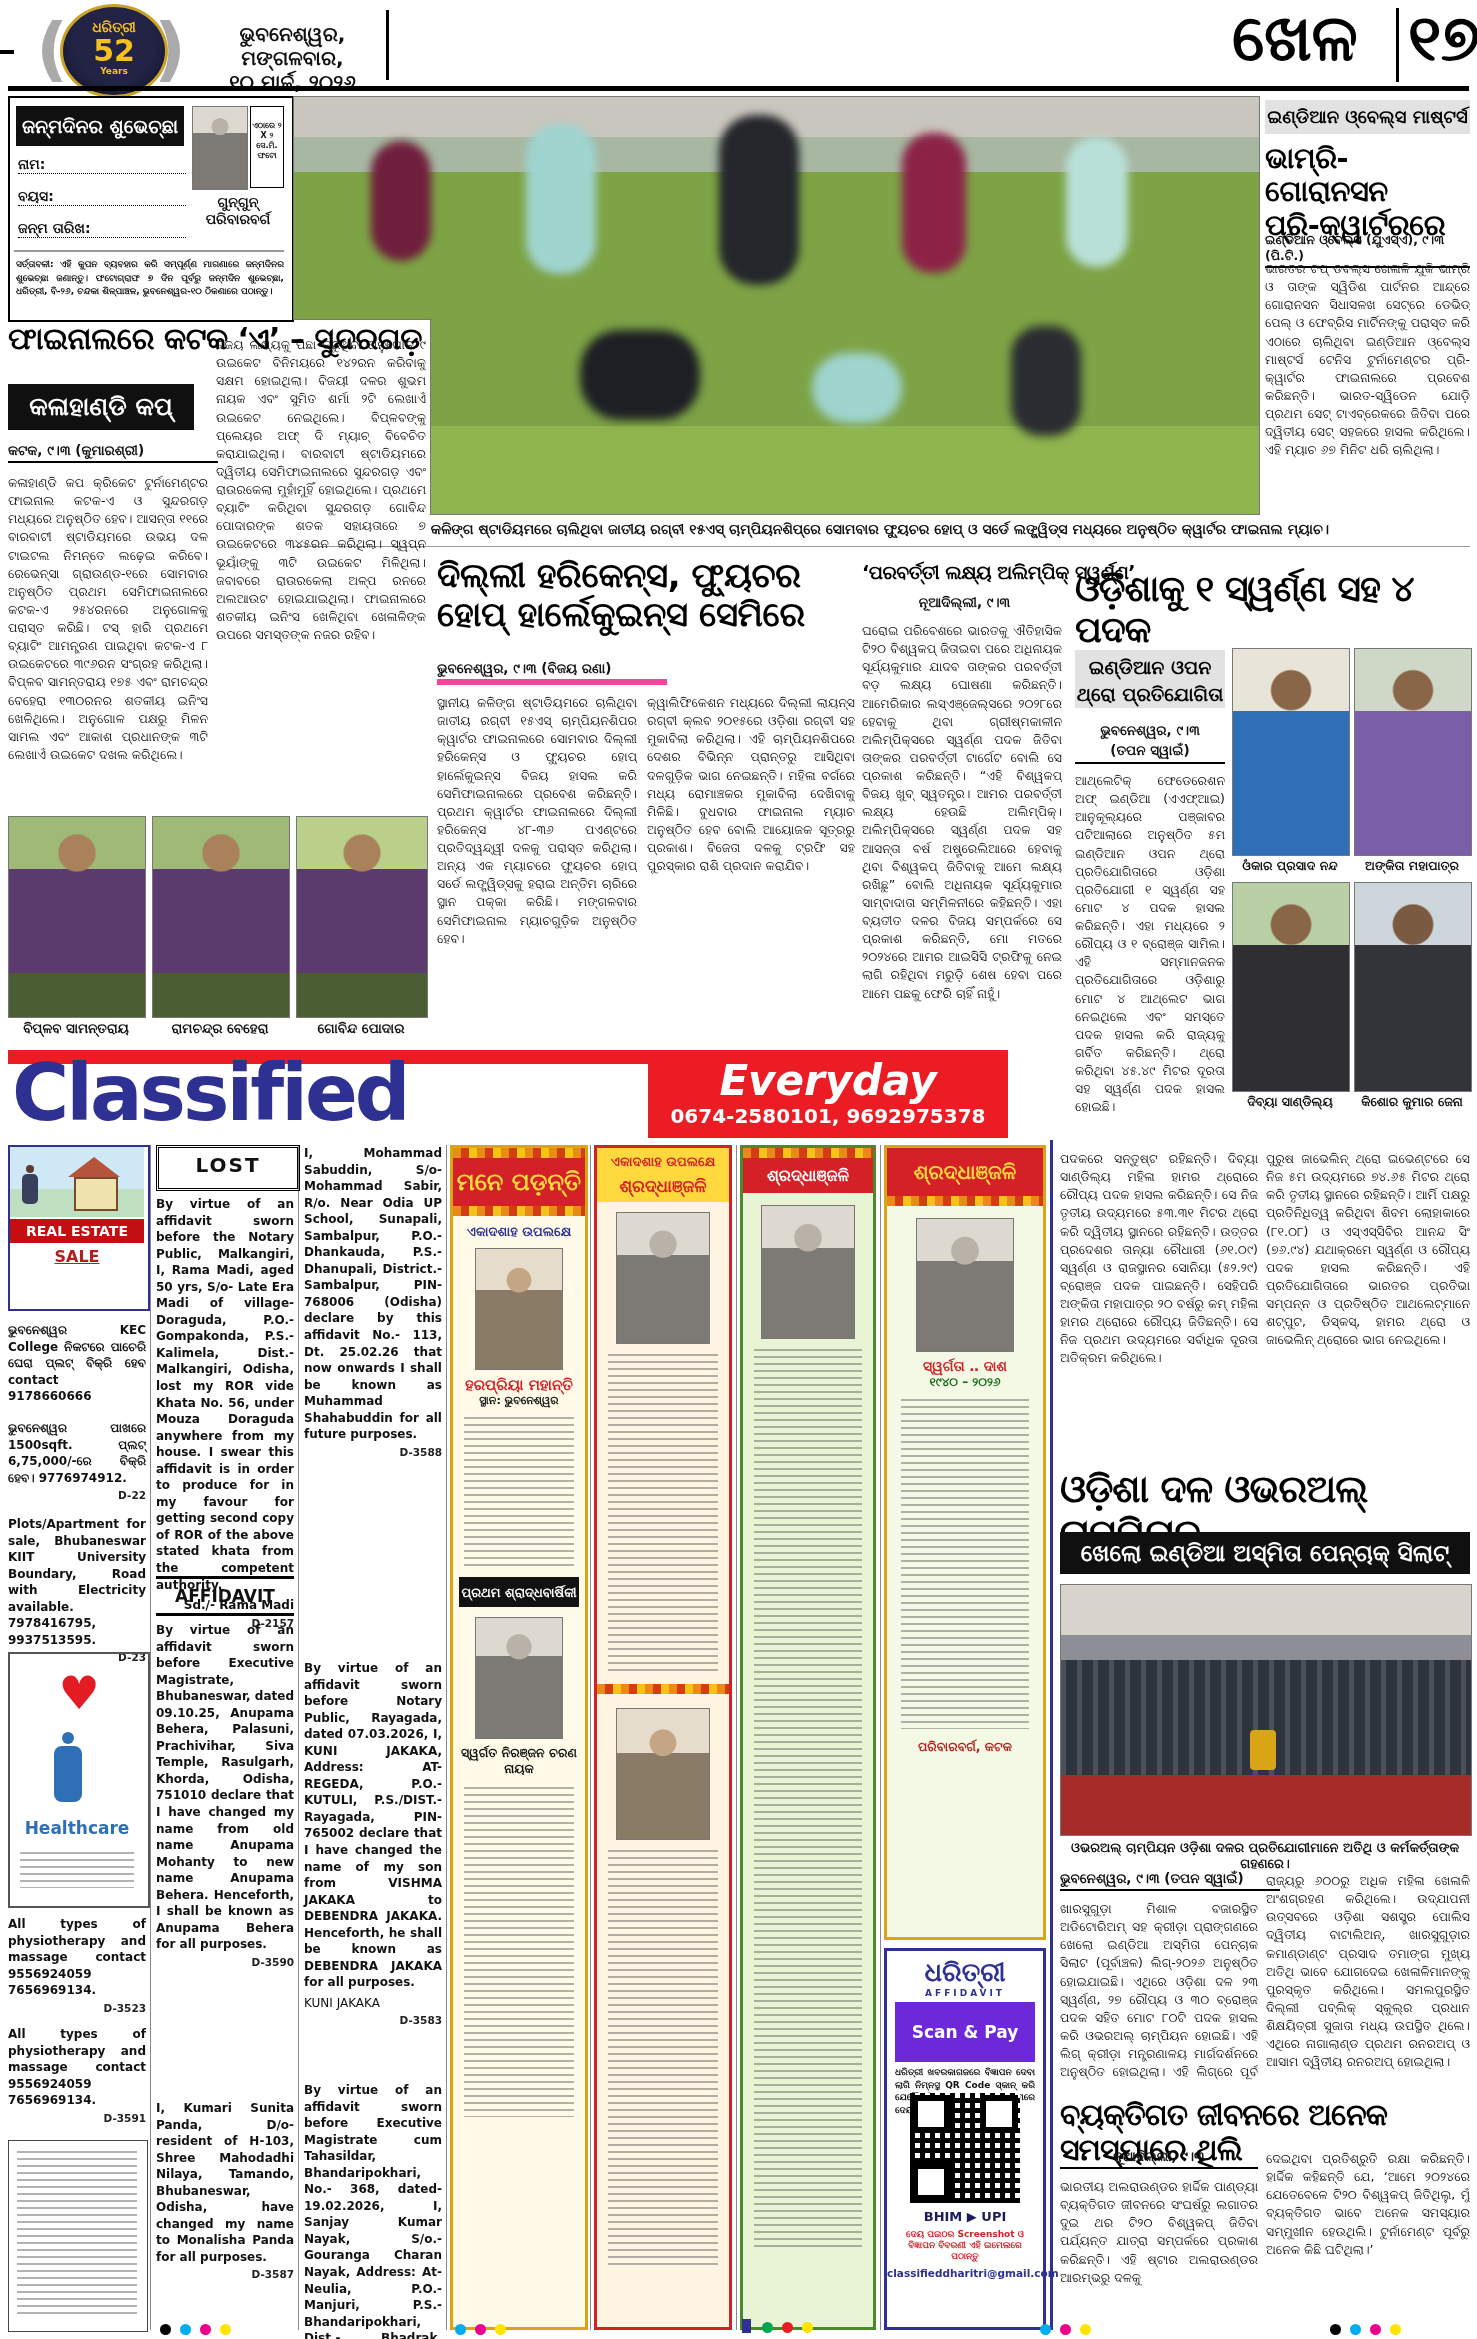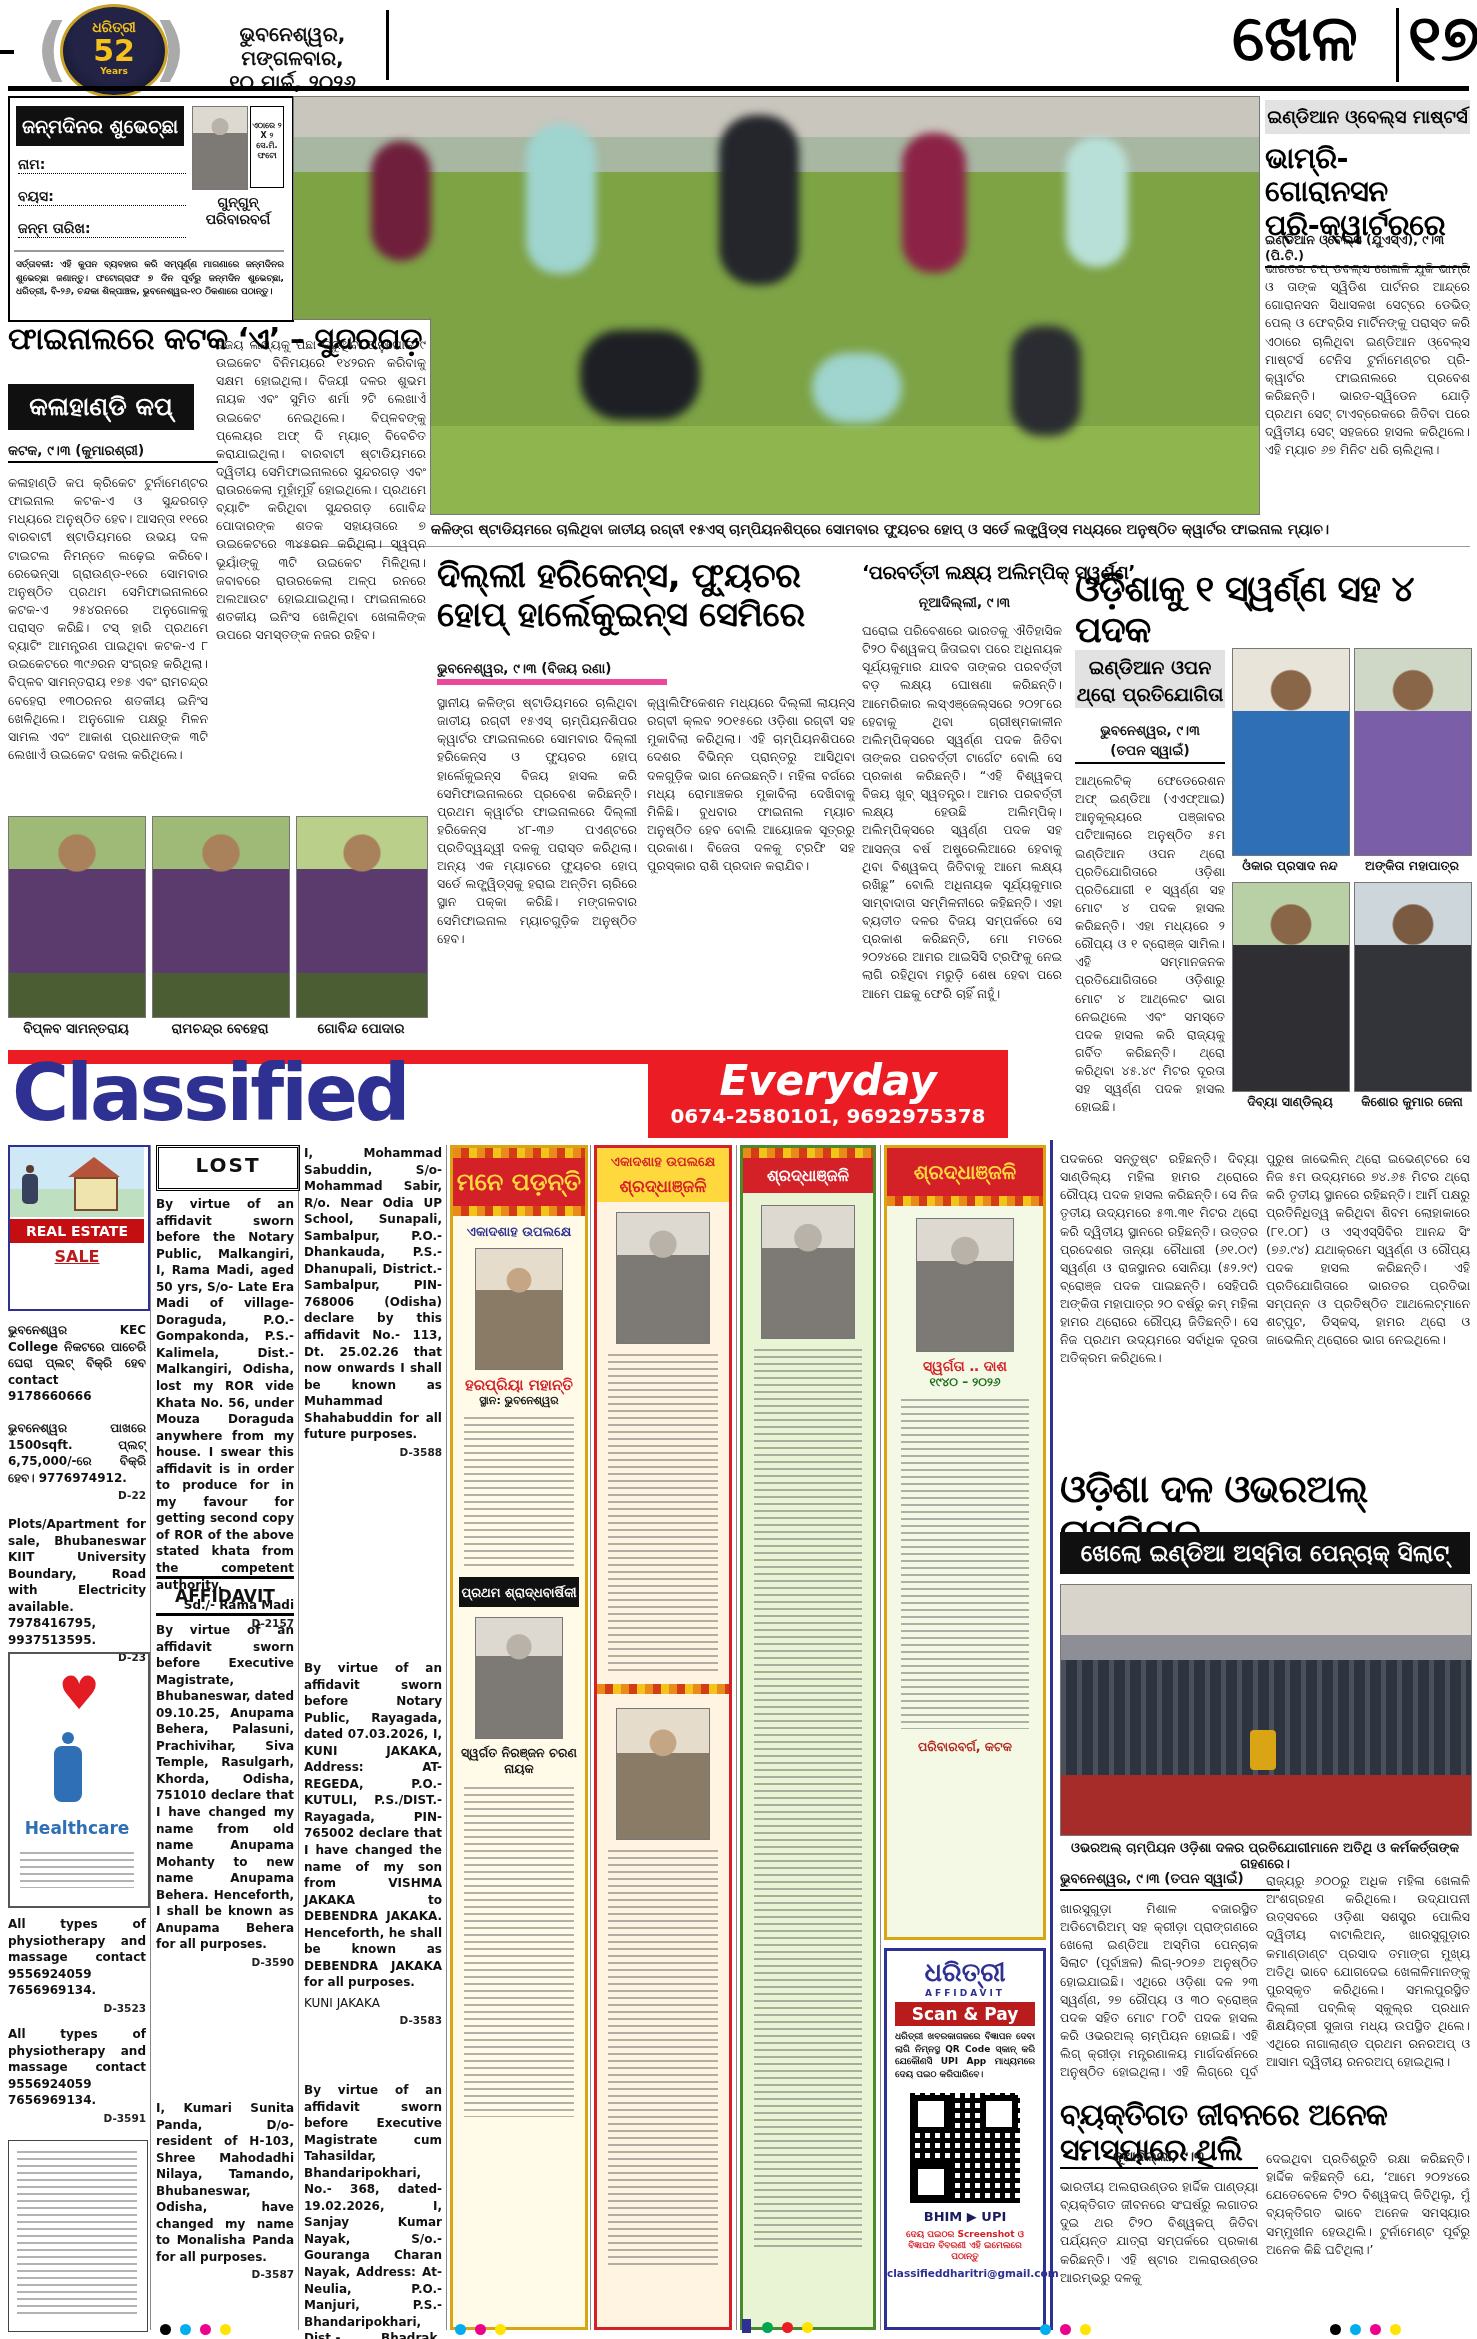--- a/index.html
+++ b/index.html
@@ -257,21 +257,21 @@
     <div class="flowers"></div>
     <div class="photo portrait-gray" style="width:96px;height:132px;margin:12px auto 6px;"></div>
     <div style="text-align:center;color:#d42027;font-size:14px;font-weight:800;">ସ୍ୱର୍ଗତା ‥ ଦାଶ</div>
     <div style="text-align:center;font-size:12px;font-weight:700;color:#1a6b1a;">୧୯୪୦ – ୨୦୨୬</div>
     <div class="txtlines" style="width:128px;height:330px;margin:10px auto;"></div>
     <div style="text-align:center;font-size:12.5px;font-weight:800;color:#b3261e;">ପରିବାରବର୍ଗ, କଟକ</div>
   </div>
   <div class="a" style="left:884px;top:1948px;width:162px;height:382px;border:3px solid #2e3192;box-sizing:border-box;background:#fff;text-align:center;">
     <div style="color:#2e3192;font-size:26px;font-weight:800;margin-top:6px;">ଧରିତ୍ରୀ</div>
     <div style="color:#2e3192;font-size:9px;font-weight:700;letter-spacing:3px;">AFFIDAVIT</div>
-    <div style="background:#b91c1c;color:#fff;font-size:17px;font-weight:800;padding:2px 0;margin:4px 8px;">Scan &amp; Pay</div>
+    <div style="background:#6d28d9;color:#fff;font-size:17px;font-weight:800;padding:20px 0;margin:4px 8px;">Scan &amp; Pay</div>
     <div style="font-size:9px;font-weight:600;line-height:1.4;padding:0 8px;text-align:justify;">ଧରିତ୍ରୀ ଖବରକାଗଜରେ ବିଜ୍ଞାପନ ଦେବା ଲାଗି ନିମ୍ନସ୍ଥ QR Code ସ୍କାନ୍ କରି ଯେକୌଣସି UPI App ମାଧ୍ୟମରେ ଦେୟ ପଇଠ କରିପାରିବେ।</div>
     <div class="qr a" style="left:23px;top:142px;width:110px;height:110px;">
       <div class="qr-eye" style="left:2px;top:2px;"></div>
       <div class="qr-eye" style="right:2px;top:2px;"></div>
       <div class="qr-eye" style="left:2px;bottom:2px;"></div>
     </div>
     <div class="a" style="left:0;top:258px;width:156px;font-size:13px;font-weight:800;color:#1b1b5e;">BHIM ▶ UPI</div>
     <div class="a" style="left:0;top:278px;width:156px;font-size:9px;font-weight:700;color:#d42027;padding:0 6px;box-sizing:border-box;">ଦେୟ ପଇଠର Screenshot ଓ ବିଜ୍ଞାପନ ବିବରଣୀ ଏହି ଇମେଲରେ ପଠାନ୍ତୁ</div>
     <div class="a" style="left:0;top:316px;width:156px;font-size:10.5px;font-weight:800;color:#2e3192;">classifieddharitri@gmail.com</div>
   </div>

